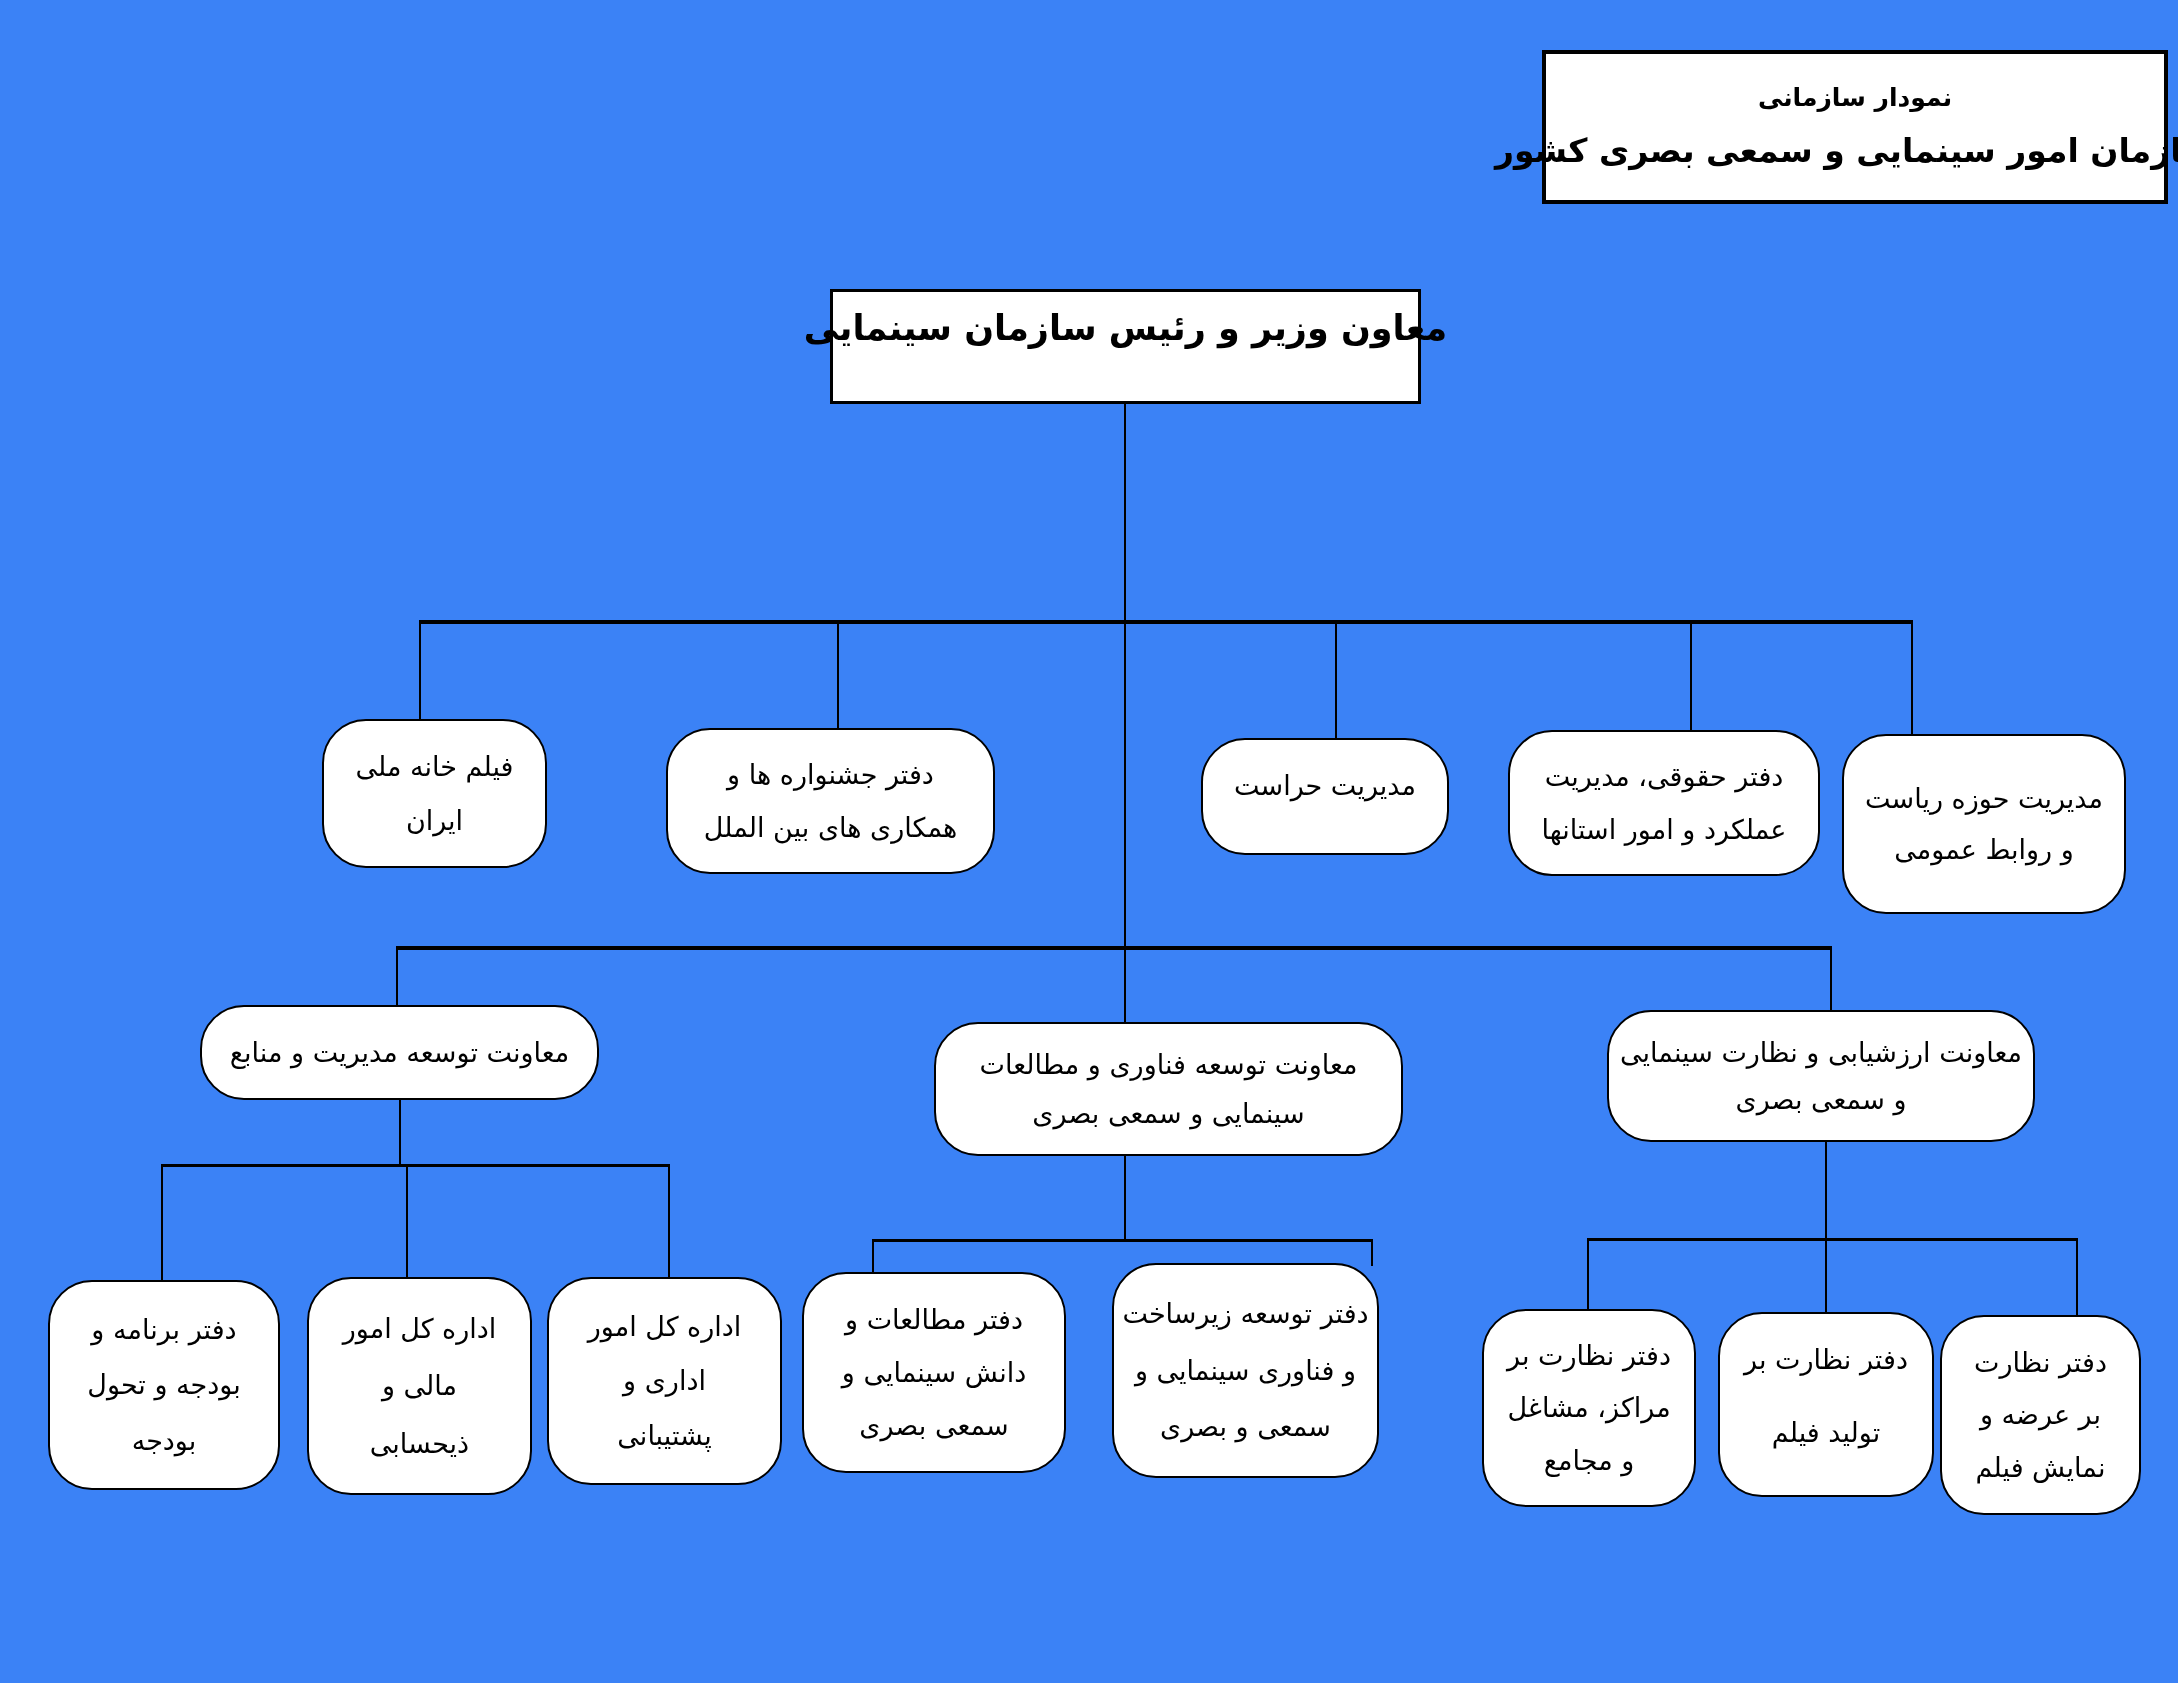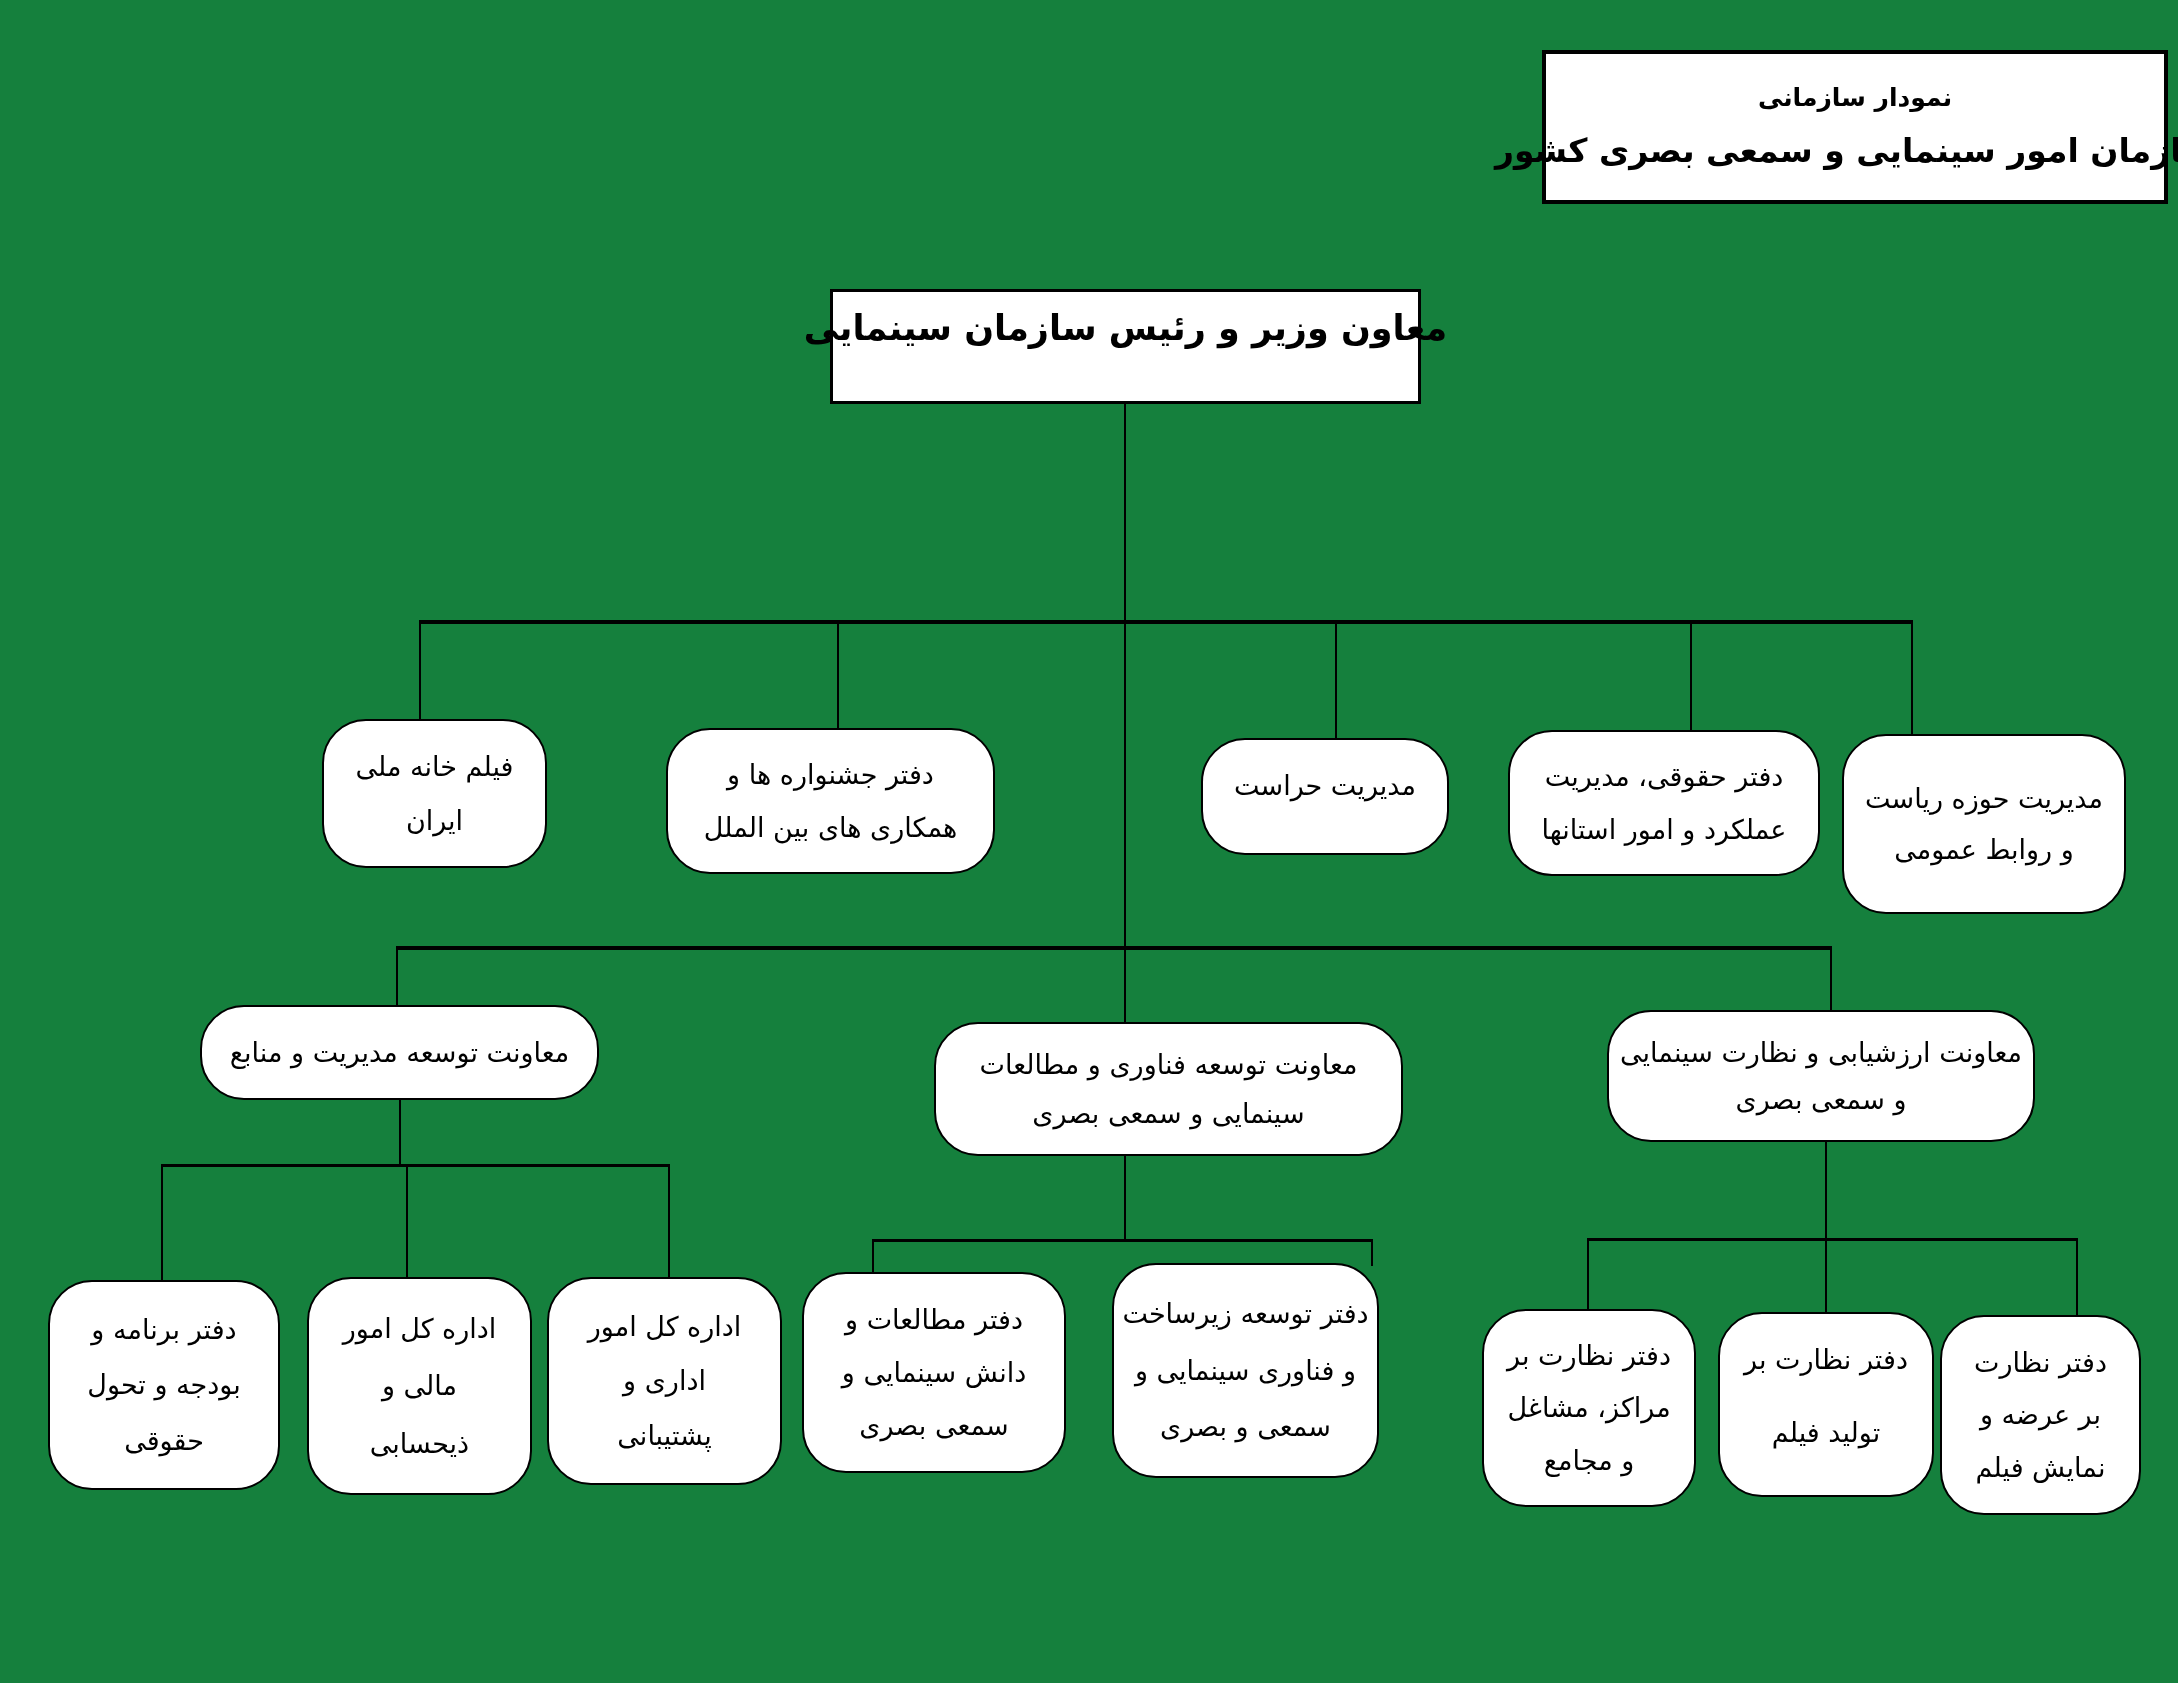--- a/index.html
+++ b/index.html
@@ -1,19 +1,19 @@
 <!DOCTYPE html>
 <html lang="fa"><head>
 <meta charset="utf-8">
 <style>
   html,body{margin:0;padding:0;background:#ffffff;}
   #canvas{
     position:relative;
     width:2178px;height:1683px;
-    background:#15803d;
+    background:#3b82f6;
     font-family:"DejaVu Sans","Liberation Sans",sans-serif;
     color:#000;
     overflow:hidden;
   }
   .box{
     position:absolute;
     box-sizing:border-box;
     border:3px solid #000;
     background:#fff;
     display:flex;
@@ -147,21 +147,21 @@
   </div>
 
   <div class="box rounded" id="dep-eval">
     <div class="bl">معاونت ارزشیابی و نظارت سینمایی</div>
     <div class="bl">و سمعی بصری</div>
   </div>
 
   <div class="box rounded" id="off-budget">
     <div class="bl">دفتر برنامه و</div>
     <div class="bl">بودجه و تحول</div>
-    <div class="bl">حقوقی</div>
+    <div class="bl">بودجه</div>
   </div>
 
   <div class="box rounded" id="off-finance">
     <div class="bl">اداره کل امور</div>
     <div class="bl">مالی و</div>
     <div class="bl">ذیحسابی</div>
   </div>
 
   <div class="box rounded" id="off-admin">
     <div class="bl">اداره کل امور</div>

